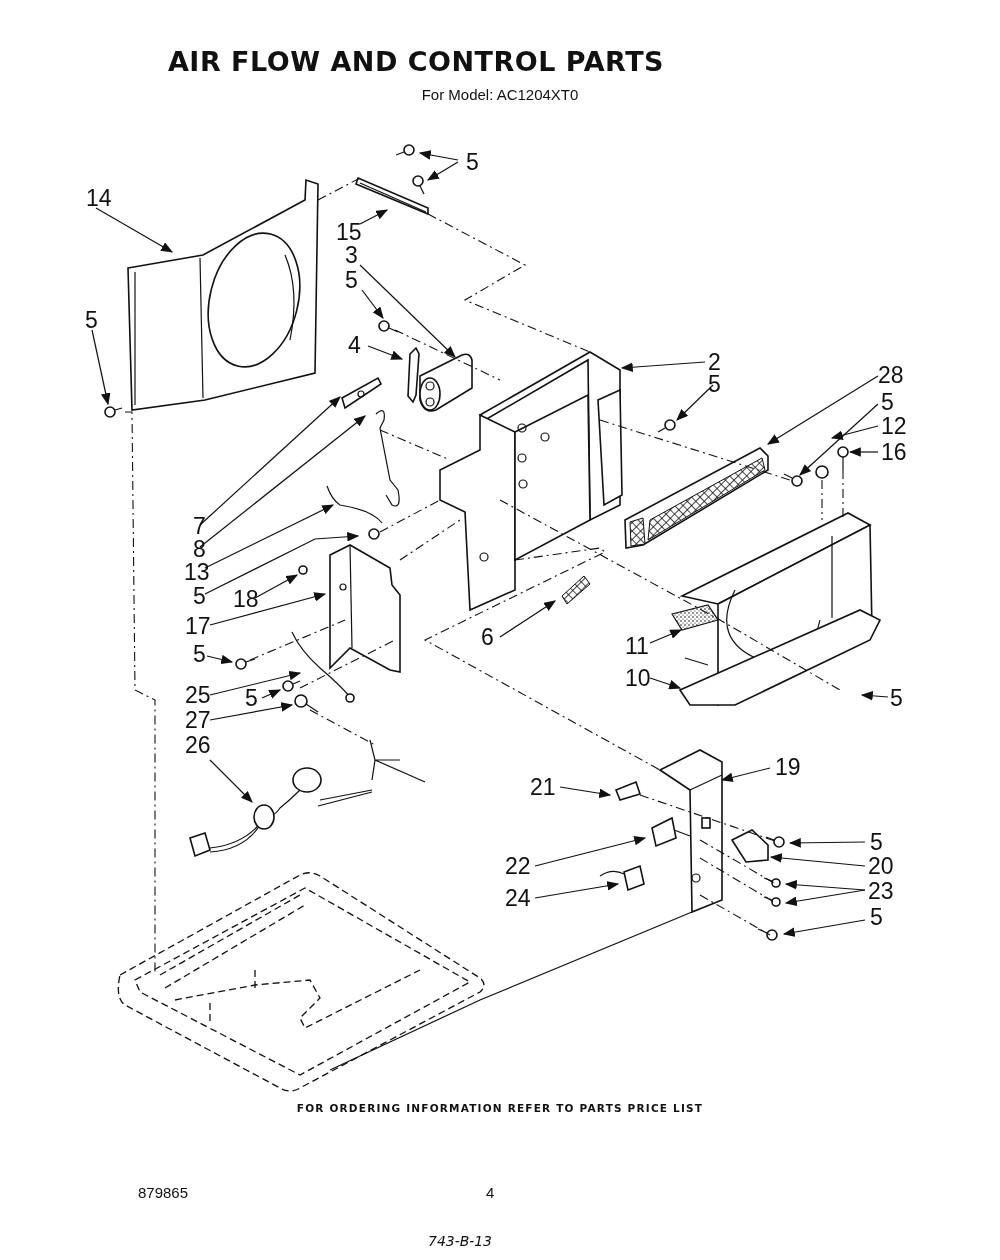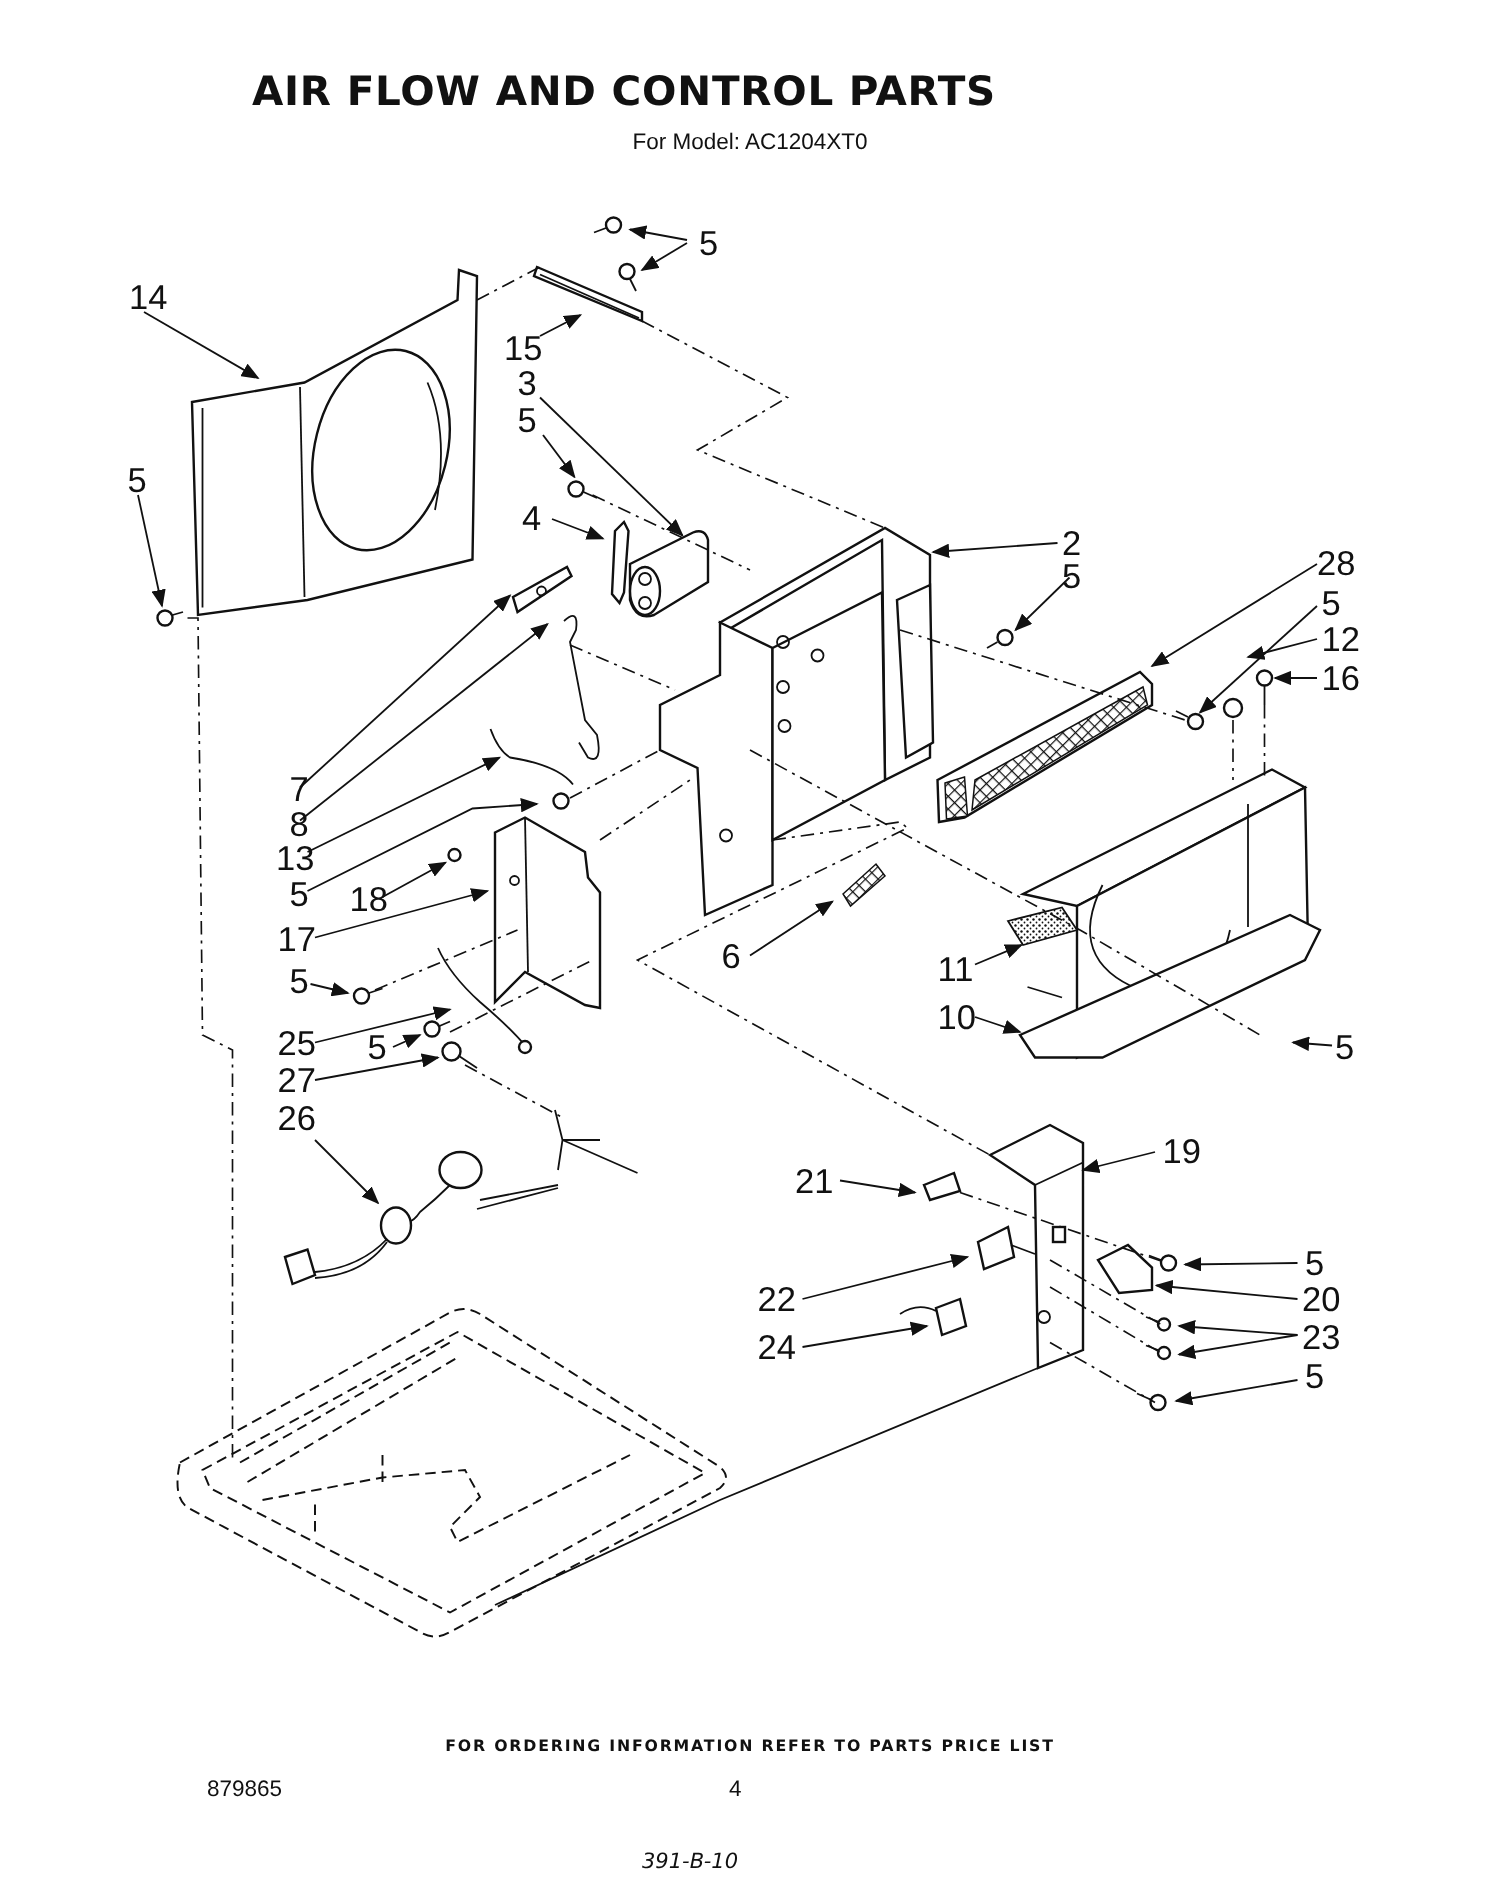--- a/index.html
+++ b/index.html
@@ -1,19 +1,19 @@
 <!DOCTYPE html>
 <html><head>
 <meta charset="utf-8">
 <style>
   html, body { margin:0; padding:0; background:#ffffff; }
   body { width:1000px; height:1260px; position:relative; overflow:hidden; font-family:"Liberation Sans", sans-serif; color:#111; }
   .title { position:absolute; left:0; width:832px; top:46px; text-align:center; font-family:"DejaVu Sans", sans-serif; font-weight:bold; font-size:27px; letter-spacing:0.5px; }
   .subtitle { position:absolute; left:0; width:1000px; top:86px; text-align:center; font-family:"Liberation Sans", sans-serif; font-size:15px; }
-  .footer-note { position:absolute; left:0; width:1000px; top:1158px; text-align:center; font-family:"DejaVu Sans", sans-serif; font-weight:bold; font-size:10.5px; letter-spacing:1.2px; }
+  .footer-note { position:absolute; left:0; width:1000px; top:1102px; text-align:center; font-family:"DejaVu Sans", sans-serif; font-weight:bold; font-size:10.5px; letter-spacing:1.2px; }
   .doc-number { position:absolute; left:90px; top:1184px; font-size:15px;margin-left:48px; }
   .page-number { position:absolute; left:486px; top:1184px; font-size:15px; }
   .handwritten { position:absolute; left:428px; top:1233px; font-size:14px; font-style:italic; font-family:"DejaVu Sans", sans-serif; }
   svg.diagram { position:absolute; left:0; top:0; }
   .callout { font-family:"Liberation Sans", sans-serif; font-size:23px; fill:#111; }
   .part { fill:#fff; stroke:#111; stroke-width:1.6; }
   .line { stroke:#111; stroke-width:1.2; fill:none; }
   .dash { stroke:#111; stroke-width:1.1; fill:none; stroke-dasharray:9 4 2 4; }
   .dashed { stroke:#111; stroke-width:1.3; fill:none; stroke-dasharray:7 4; }
   .mesh { fill:url(#meshpat); stroke:#111; stroke-width:1; }
@@ -307,13 +307,13 @@
     <text class="callout" x="505" y="874">22</text>
     <text class="callout" x="868" y="899">23</text>
     <text class="callout" x="505" y="906">24</text>
     <text class="callout" x="870" y="925">5</text>
   </g>
 </svg>
 
 <div class="footer-note">FOR ORDERING INFORMATION REFER TO PARTS PRICE LIST</div>
 <div class="doc-number">879865</div>
 <div class="page-number">4</div>
-<div class="handwritten">391-B-10</div>
+<div class="handwritten">743-B-13</div>
 
 </body></html>

